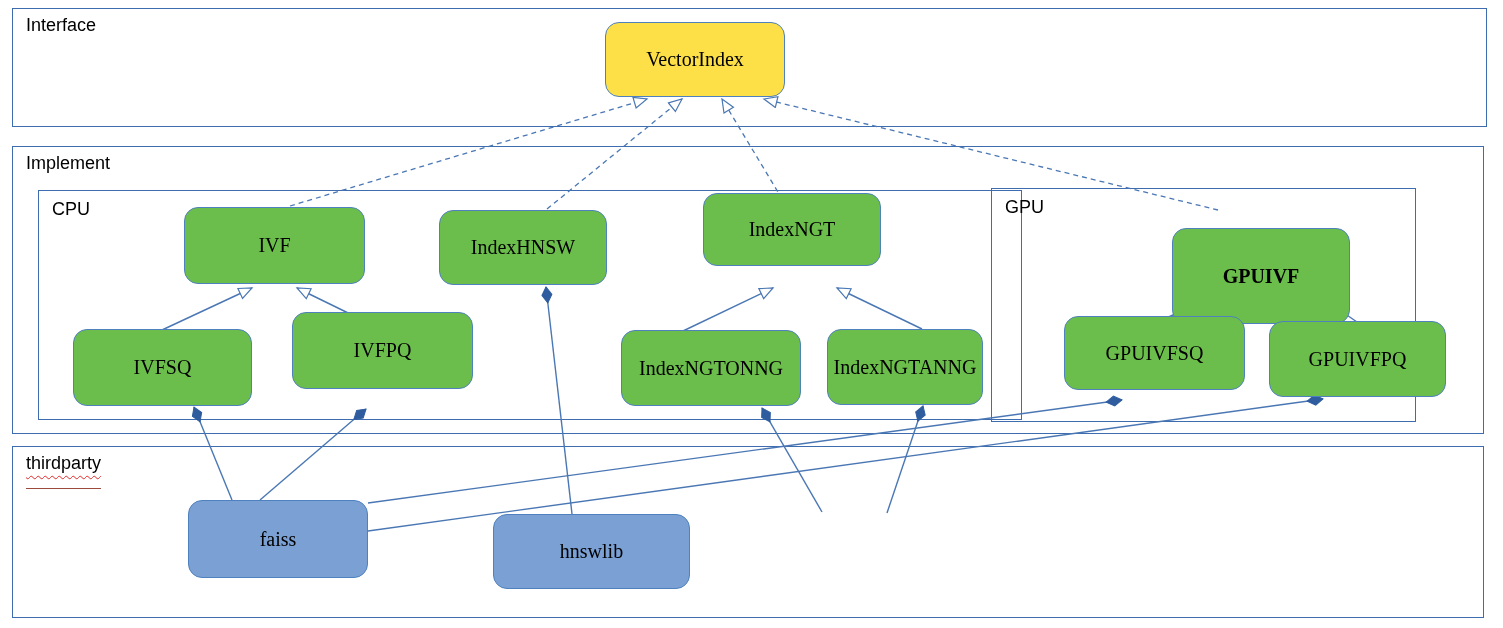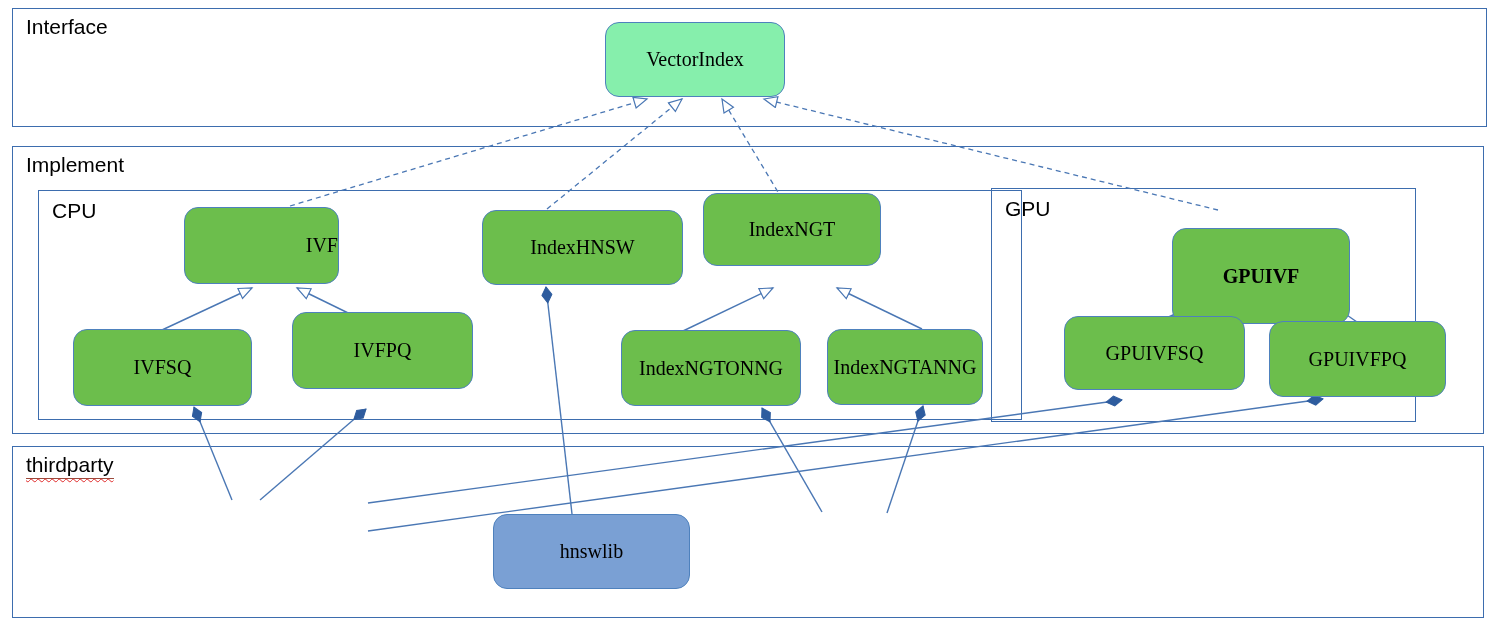--- a/index.html
+++ b/index.html
@@ -5,42 +5,42 @@
   html,body { margin:0; padding:0; background:#ffffff; }
   .canvas {
     position:relative; width:1503px; height:628px;
     background:#ffffff; overflow:hidden;
     font-family:"Liberation Sans", sans-serif;
   }
   .section {
     position:absolute; border:1.6px solid #3D6DAE; background:transparent; box-sizing:border-box;
   }
   .sec-label {
-    position:absolute; left:13px; top:6px; font-size:21px; color:#000;
+    position:absolute; left:13px; top:6px; font-size:18px; color:#000;
     font-family:"Liberation Sans", sans-serif; white-space:nowrap;
   }
   .tp-label {
     display:inline-block;
     border-bottom:1px solid #9c4a3c;
     text-decoration: underline wavy #E02B2B;
     text-decoration-thickness:1px;
     text-underline-offset:6px;
-    padding-bottom:1px;
+    padding-bottom:14px;
   }
   svg.edges { position:absolute; left:0; top:0; z-index:2; }
   svg.edges line { stroke:#4A77B4; stroke-width:1.4; }
   svg.edges line.dash { stroke-dasharray:5 4; stroke-width:1.3; }
   .node {
     position:absolute; z-index:3; box-sizing:border-box;
     border:1.6px solid #4E81BD; border-radius:14px;
     display:flex; align-items:center; justify-content:center;
     font-family:"Liberation Serif", serif; font-size:20px; color:#000;
     text-align:center;
   }
-  .node.kind-interface  { background:#86efac;align-items:center; }
+  .node.kind-interface  { background:#fde047;align-items:center; }
   .node.kind-impl       { background:#6CBE4C; }
   .node.kind-thirdparty { background:#7AA0D4; }
 </style>
 </head>
 <body>
 
 <div class="canvas">
 
   <div class="section" style="left:12px; top:8px; width:1475px; height:119px;">
     <span class="sec-label">Interface</span>
@@ -90,25 +90,25 @@
     <line x1="822" y1="512" x2="762" y2="408" marker-end="url(#mDia)"></line>
     <line x1="887" y1="513" x2="923" y2="406" marker-end="url(#mDia)"></line>
     <line x1="368" y1="503" x2="1122" y2="400" marker-end="url(#mDia)"></line>
     <line x1="368" y1="531" x2="1323" y2="399" marker-end="url(#mDia)"></line>
   </svg>
 
   <div class="node kind-interface" style="left:605px; top:22px; width:180px; height:75px;">
     <span>VectorIndex</span>
   </div>
 
-  <div class="node kind-impl" style="left:184px; top:207px; width:155px; height:77px;justify-content:flex-end;">
+  <div class="node kind-impl" style="left:184px; top:207px; width:181px; height:77px;">
     <span>IVF</span>
   </div>
 
-  <div class="node kind-impl" style="left:482px; top:210px; width:201px; height:75px;">
+  <div class="node kind-impl" style="left:439px; top:210px; width:168px; height:75px;">
     <span>IndexHNSW</span>
   </div>
 
   <div class="node kind-impl" style="left:703px; top:193px; width:178px; height:73px;">
     <span>IndexNGT</span>
   </div>
 
   <div class="node kind-impl" style="left:73px; top:329px; width:179px; height:77px;">
     <span>IVFSQ</span>
   </div>
@@ -130,19 +130,22 @@
   </div>
 
   <div class="node kind-impl" style="left:1064px; top:316px; width:181px; height:74px;">
     <span>GPUIVFSQ</span>
   </div>
 
   <div class="node kind-impl" style="left:1269px; top:321px; width:177px; height:76px;">
     <span>GPUIVFPQ</span>
   </div>
 
+  <div class="node kind-thirdparty" style="left:188px; top:500px; width:180px; height:78px;">
+    <span>faiss</span>
+  </div>
 
   <div class="node kind-thirdparty" style="left:486px; top:514px; width:197px; height:75px;margin-left:7px;">
     <span>hnswlib</span>
   </div>
 
 
 </div>
 
 </body></html>

